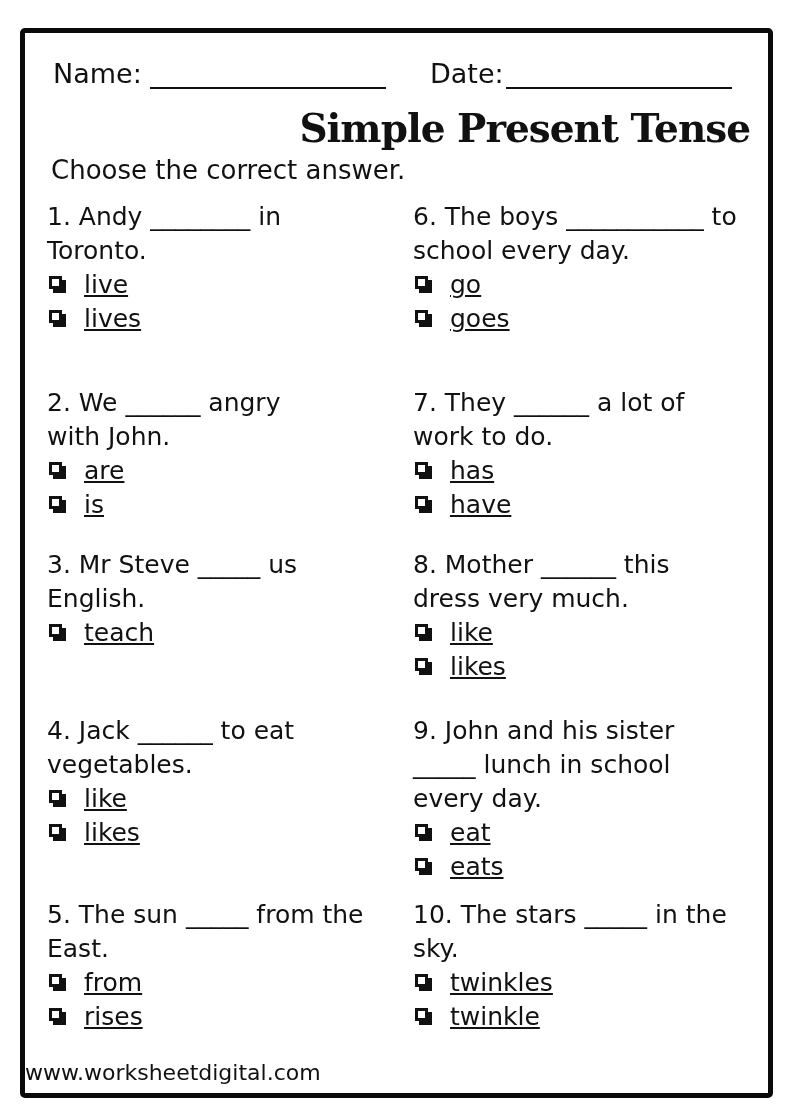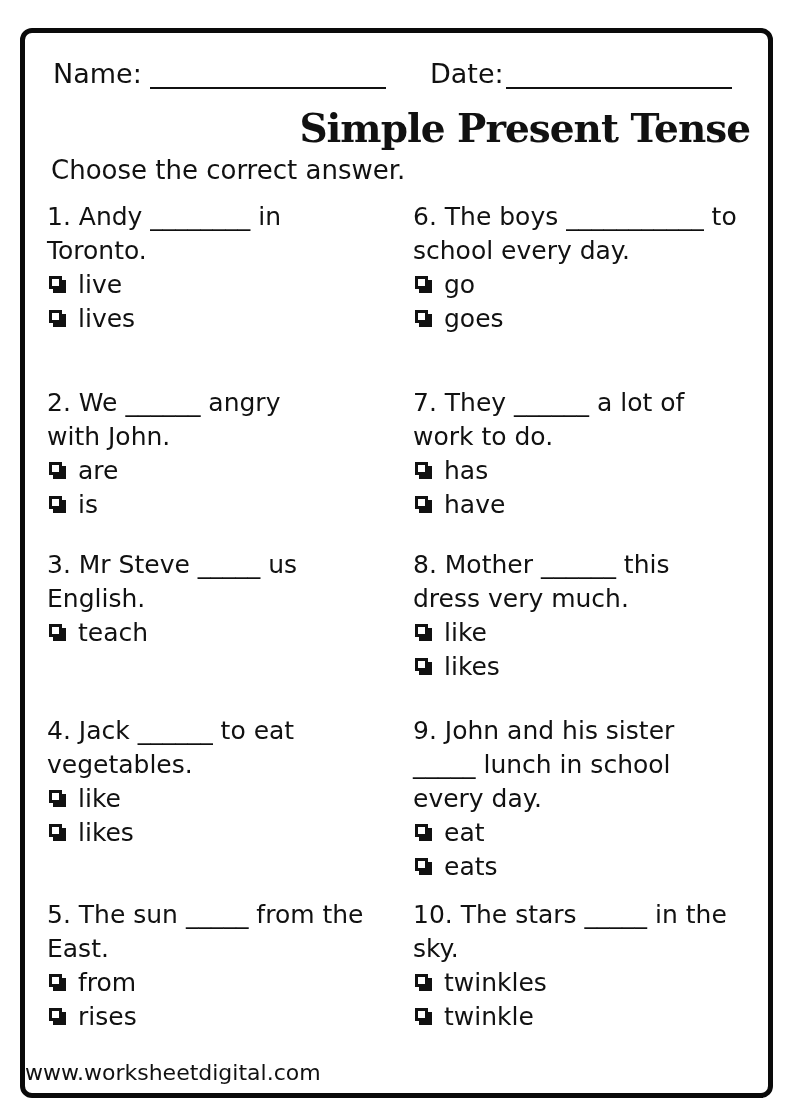--- a/index.html
+++ b/index.html
@@ -7,21 +7,21 @@
     width: 793px; height: 1120px;
     background: #ffffff;
     font-family: "DejaVu Sans", sans-serif;
     color: #111111;
   }
   .sheet {
     position: absolute;
     left: 20px; top: 28px;
     width: 753px; height: 1070px;
     border: 5px solid #0a0a0a;
-    border-radius: 12px;
+    border-radius: 5px;
     background: #ffffff;
     padding: 20px 18px 0 22px;
   }
   
   .header-row {
     display: flex;
     align-items: flex-end;
     padding: 6px 18px 0 6px;
     gap: 44px;
   }
@@ -69,21 +69,21 @@
   }
   .cb {
     display: inline-block;
     width: 13px; height: 13px;
     border: 3px solid #111;
     background: #fff;
     box-shadow: 4px 4px 0 0 #111;
     margin: 0 6px 5px 2px;
     flex: none;
   }
-  .opt-label { margin-left: 10px; line-height: 34px; }
+  .opt-label { margin-left: 16px; line-height: 34px; text-decoration: underline; }
   .row1 { margin-bottom: 50px; }
   .row2 { margin-bottom: 26px; }
   .row3 { margin-bottom: 30px; }
   .row4 { margin-bottom: 14px; }
   .row5 { margin-bottom: 0; }
 
   .footer {
     position: absolute;
     left: 0; bottom: 8px;
     width: 100%;

